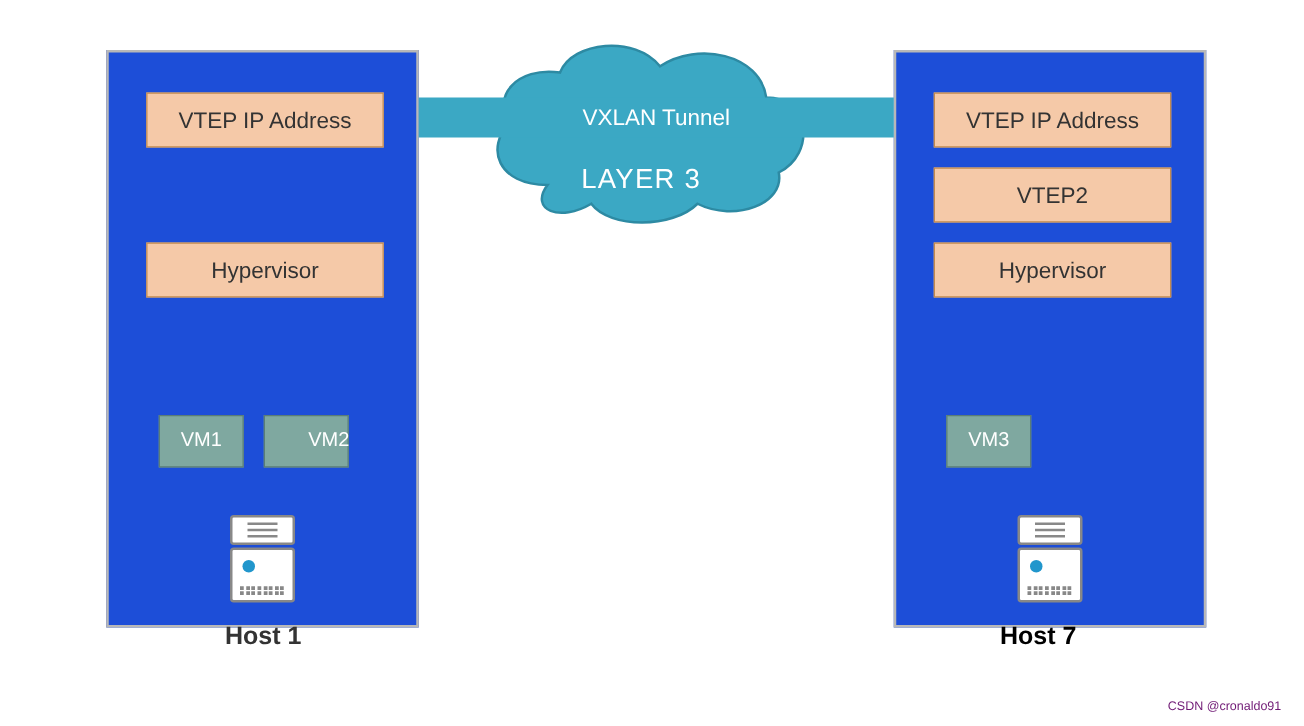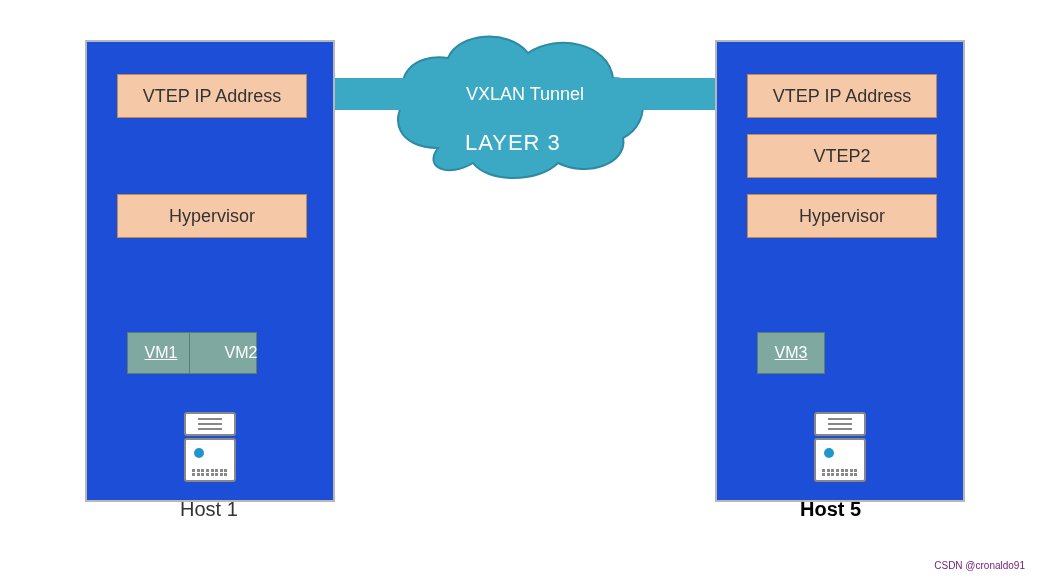--- a/index.html
+++ b/index.html
@@ -43,22 +43,22 @@
       border: 1px solid #5a7d76;
       width: 68px;
       height: 42px;
       top: 290px;
       display: flex;
       align-items: center;
       justify-content: center;
       font-size: 16px;
       color: #fff;
     }
-    .vm-1 { left: 40px; text-decoration: underline; }
-    .vm-2 { left: 102px; padding-left: 36px; }
+    .vm-1 { left: 40px; }
+    .vm-2 { left: 124px; padding-left: 36px; }
     
     .server-icon {
       position: absolute;
       left: 50%;
       transform: translateX(-50%);
       top: 370px;
       width: 52px;
       height: 70px;
     }
     .server-top {
@@ -110,20 +110,21 @@
       width: 3px;
       height: 3px;
       background: #888;
     }
     
     .host-label {
       position: absolute;
       top: 498px;
       font-size: 20px;
       color: #333;
+      font-weight: bold;
     }
     .host-label-left { left: 180px; }
     .host-label-right { left: 800px; font-weight: bold; color: #000; }
     
     .cloud {
       position: absolute;
       left: 378px;
       top: 28px;
       width: 280px;
       height: 158px;
@@ -263,15 +264,15 @@
           <div></div>
           <div></div>
           <div></div>
           <div></div>
           <div></div>
           <div></div>
       </div>
     </div>
   </div>
 </div>
-<div class="host-label host-label-right">Host  5</div>
+<div class="host-label host-label-right">Host  7</div>
 
 <div class="watermark">CSDN @cronaldo91</div>
 
 </body></html>

